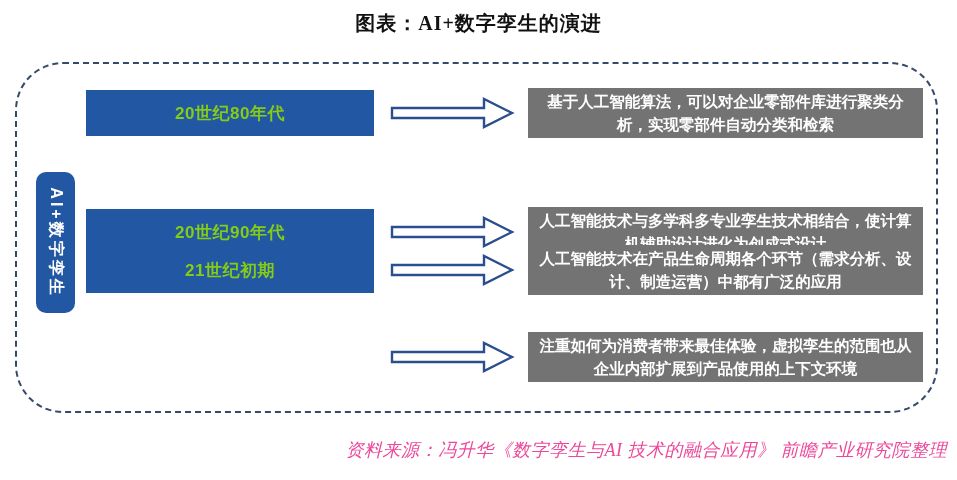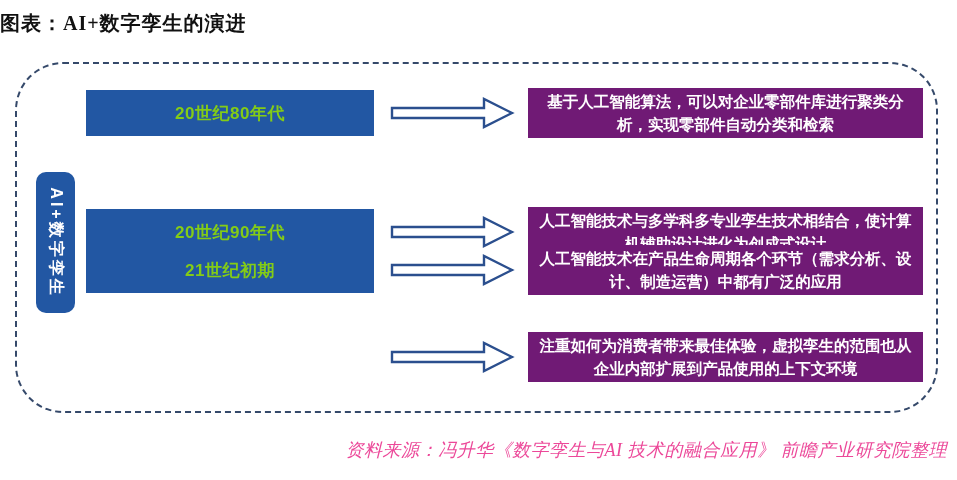--- a/index.html
+++ b/index.html
@@ -9,20 +9,21 @@
     height: 480px;
     background: #ffffff;
     font-family: "Liberation Sans", sans-serif;
     overflow: hidden;
   }
   .page-title {
     position: absolute;
     top: 10px;
     left: 0;
     width: 100%;
+    text-align: center;
     font-family: "Liberation Serif", serif;
     font-weight: bold;
     font-size: 20px;
     color: #111111;
     letter-spacing: 1px;
   }
   .panel {
     position: absolute;
     left: 15px;
     top: 62px;
@@ -78,21 +79,21 @@
     top: 7px;
     width: 125px;
     height: 36px;
   }
   .desc-box {
     position: absolute;
     left: 528px;
     top: 0;
     width: 395px;
     height: 50px;
-    background: #701a75;
+    background: #737373;
     color: #ffffff;
     font-weight: bold;
     font-size: 15.5px;
     line-height: 1.5;
     display: flex;
     align-items: center;
     justify-content: center;
     text-align: center;
     box-sizing: border-box;
     padding: 1px 6px;

